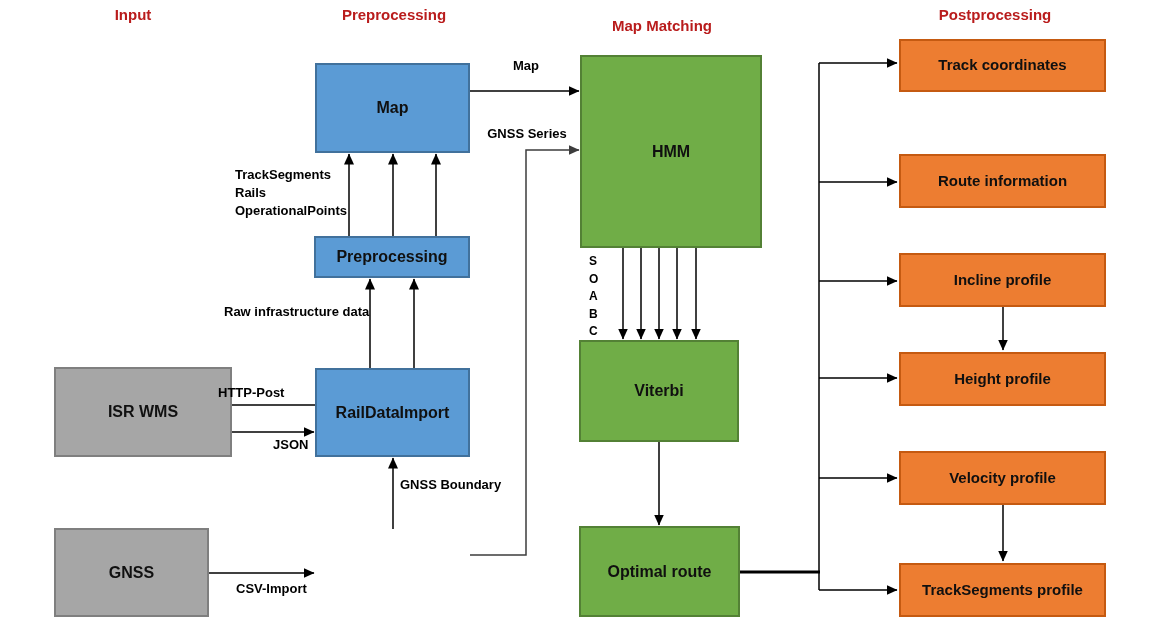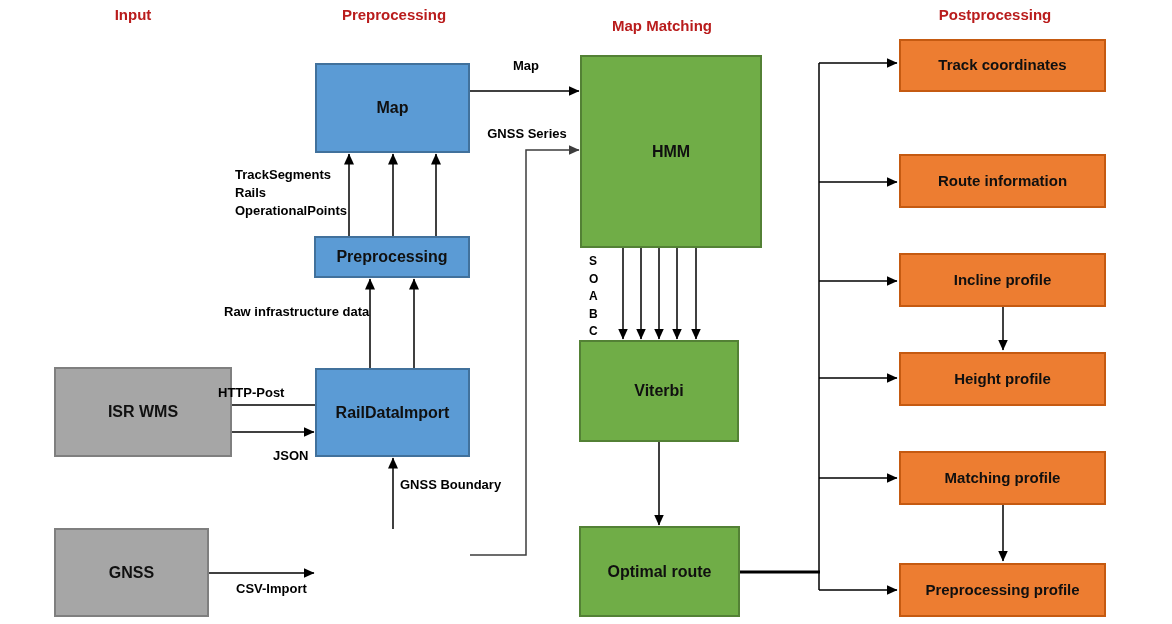--- a/index.html
+++ b/index.html
@@ -104,35 +104,35 @@
   <div class="node process" style="left:315px;top:368px;width:155px;height:89px;">RailDataImport</div>
 
   <div class="node matching" style="left:580px;top:55px;width:182px;height:193px;">HMM</div>
   <div class="node matching" style="left:579px;top:340px;width:160px;height:102px;">Viterbi</div>
   <div class="node matching" style="left:579px;top:526px;width:161px;height:91px;">Optimal route</div>
 
   <div class="node output" style="left:899px;top:39px;width:207px;height:53px;">Track coordinates</div>
   <div class="node output" style="left:899px;top:154px;width:207px;height:54px;">Route information</div>
   <div class="node output" style="left:899px;top:253px;width:207px;height:54px;">Incline profile</div>
   <div class="node output" style="left:899px;top:352px;width:207px;height:54px;">Height profile</div>
-  <div class="node output" style="left:899px;top:451px;width:207px;height:54px;">Matching profile</div>
-  <div class="node output" style="left:899px;top:563px;width:207px;height:54px;">Preprocessing profile</div>
+  <div class="node output" style="left:899px;top:451px;width:207px;height:54px;">Velocity profile</div>
+  <div class="node output" style="left:899px;top:563px;width:207px;height:54px;">TrackSegments profile</div>
 
   <div class="edge-label centered" style="left:496px;top:58px;width:60px;">Map</div>
   <div class="edge-label centered" style="left:482px;top:126px;width:90px;">GNSS Series</div>
 
   <div class="edge-label label-stack" style="left:235px;top:166px;">
     <div>TrackSegments</div>
     <div>Rails</div>
     <div>OperationalPoints</div>
   </div>
 
   <div class="edge-label" style="left:224px;top:304px;">Raw infrastructure data</div>
   <div class="edge-label" style="left:218px;top:385px;">HTTP-Post</div>
-  <div class="edge-label" style="left:273px;top:448px;">JSON</div>
+  <div class="edge-label" style="left:273px;top:437px;">JSON</div>
   <div class="edge-label" style="left:400px;top:477px;">GNSS Boundary</div>
   <div class="edge-label" style="left:236px;top:581px;">CSV-Import</div>
 
   <div class="soabc">
     <div>S</div>
     <div>O</div>
     <div>A</div>
     <div>B</div>
     <div>C</div>
   </div>

